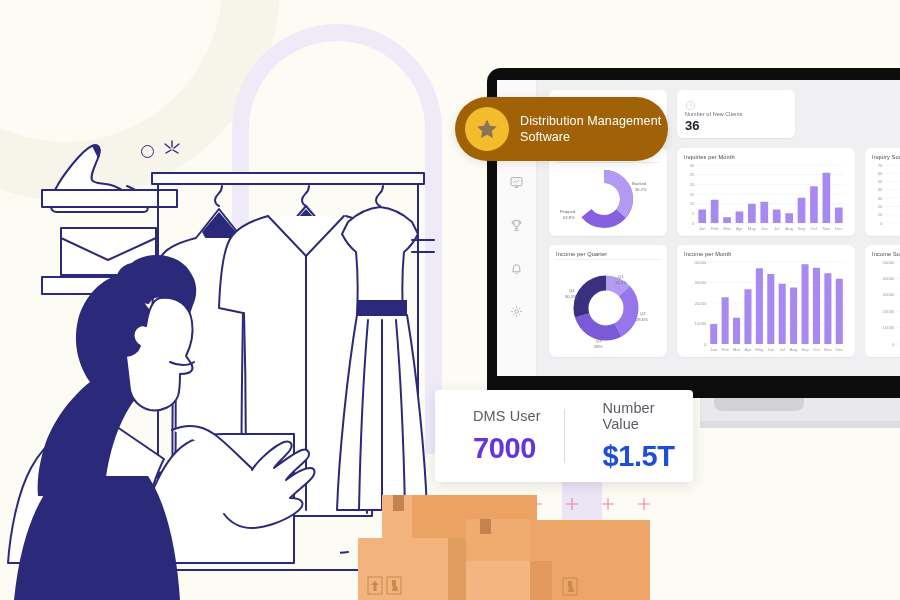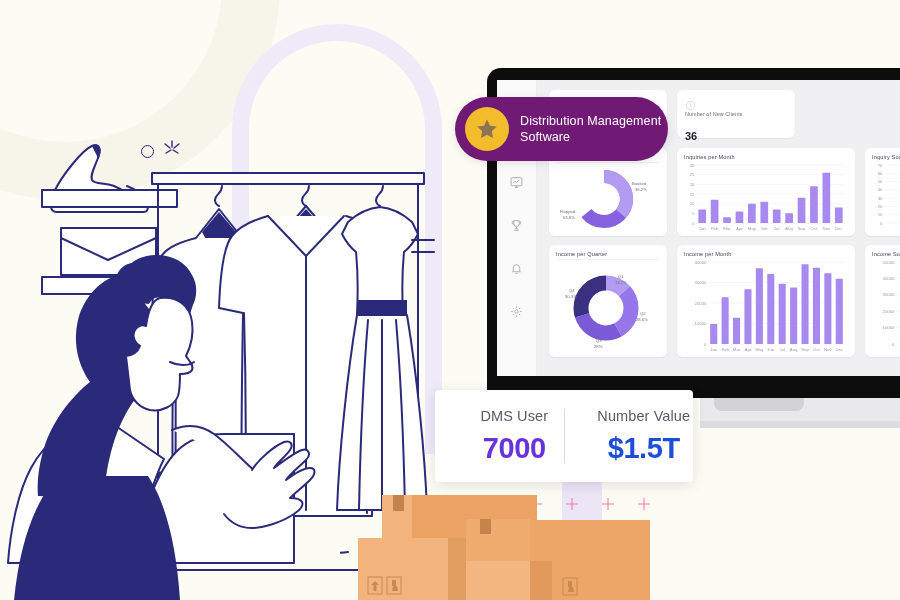--- a/index.html
+++ b/index.html
@@ -76,57 +76,57 @@
     padding: 10px 0 10px 12px;
   }
   .kpi-row { display: flex; gap: 10px; margin-bottom: 10px; }
   .card {
     background: #fff; border-radius: 6px; padding: 7px 8px;
     box-shadow: 0 1px 2px rgba(0,0,0,.06);
   }
   .kpi { width: 118px; height: 48px; }
   .kpi .ico { opacity: .35; height: 11px; }
   .kpi .lbl { font-size: 5.4px; color: #6c6c78; margin-top: 3px; letter-spacing: .1px; }
-  .kpi .val { font-size: 11px; font-weight: bold; color: #1d1d2b; margin-top: 13px; }
+  .kpi .val { font-size: 13px; font-weight: bold; color: #1d1d2b; margin-top: 1px; }
 
   .chart-row { display: flex; gap: 10px; margin-bottom: 9px; }
   .chart-card { height: 88px; padding: 6px 7px 4px; }
   .chart-title { font-size: 5.6px; color: #44444f; margin-bottom: 2px; letter-spacing: .15px; }
   .chart-rule { height: 1px; background: #eeeef1; margin-bottom: 2px; }
   .c-small { width: 118px; }
   .c-mid   { width: 178px; }
   .c-right { width: 120px; }
   .chart-card.tall { height: 112px; }
 
   svg.plot { display: block; }
   .ax { font-size: 4.3px; fill: #9a9aa6; font-family: "Liberation Sans", sans-serif; }
   .dlbl { font-size: 4.2px; fill: #6e6e7c; font-family: "Liberation Sans", sans-serif; }
 
   
   .badge {
     position: absolute; left: 455px; top: 97px; width: 213px; height: 64px;
-    background: #701a75; border-radius: 32px;
+    background: #a16207; border-radius: 32px;
     display: flex; align-items: center; padding-left: 10px; gap: 11px;
     box-shadow: 0 2px 10px rgba(0,0,0,.10);
   }
   .badge-star {
     width: 44px; height: 44px; border-radius: 50%;
     background: #f2bc2c; display: flex; align-items: center; justify-content: center;
     flex: 0 0 44px;
   }
   .badge-text { color: #fff; font-size: 12.5px; line-height: 1.28; letter-spacing: .1px; }
 
   
   .stats {
     position: absolute; left: 435px; top: 390px; width: 258px; height: 92px;
     background: #fff; border-radius: 4px;
     box-shadow: 0 3px 14px rgba(20,20,60,.13);
     display: flex; align-items: center;
   }
-  .stat { flex: 1; padding-left: 30px; text-align: center; }
+  .stat { flex: 1; padding-left: 38px; }
   .stat .cap { font-size: 14.5px; color: #5a5a66; letter-spacing: .1px; }
   .stat .num { font-size: 29px; font-weight: bold; margin-top: 8px; letter-spacing: -.4px; }
   .stat-div { width: 1px; height: 54px; background: #dadae2; }
 </style>
 </head>
 <body>
 
 <div id="stage">
 
   <div class="bg-layer">

